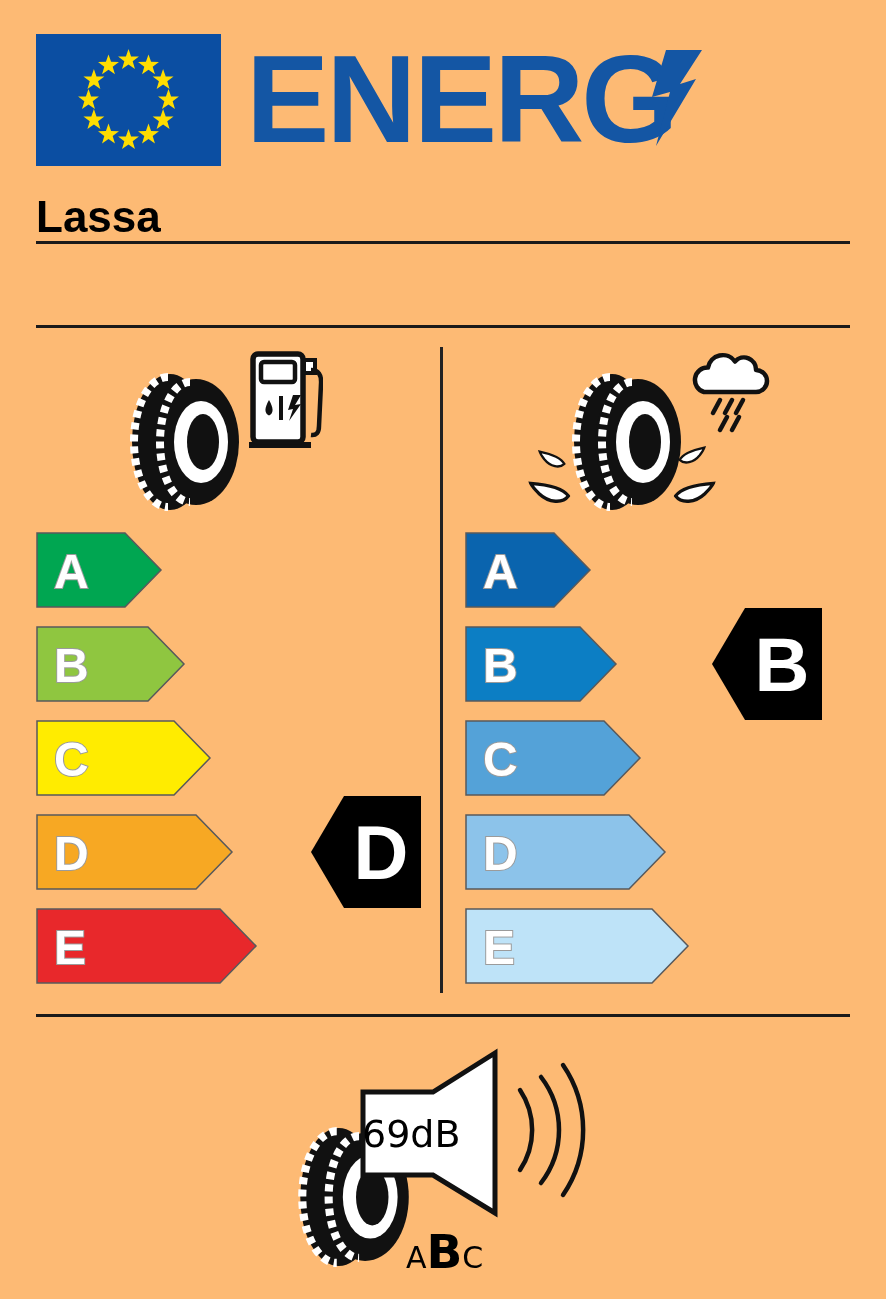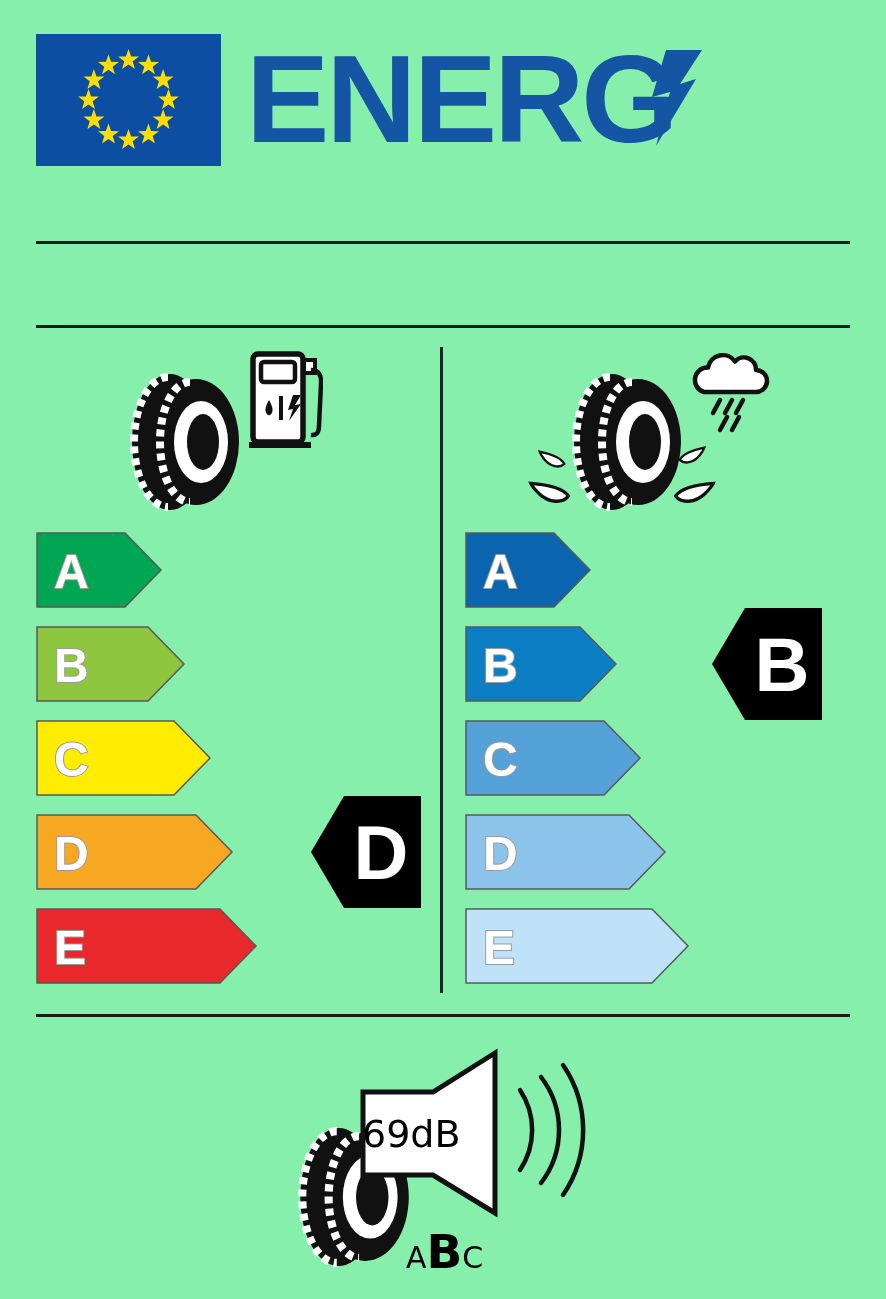--- a/index.html
+++ b/index.html
@@ -1,21 +1,21 @@
 <!DOCTYPE html>
 <html style="--logo-blue: #1456A4; --flag-blue: #0B4EA2; --star-yellow: #FFDD00;"><head>
 <meta charset="utf-8">
 <style>
   :root{
     --logo-blue:#1456A4; --flag-blue:#0B4EA2; --star-yellow:#FFDD00;
     --ink:#111; --line:#1a1a1a;
   }
   html,body{margin:0;padding:0;background:#fff;}
   .label{
-    position:relative; width:886px; height:1299px; background:#86efac;
+    position:relative; width:886px; height:1299px; background:#fdba74;
     font-family:"Liberation Sans", sans-serif; overflow:hidden;
   }
   .abs{position:absolute;}
   
   .flag{left:36px; top:34px; width:185px; height:132px;}
   .logo-text{
     left:246px; top:30px; font-size:125px; line-height:1.1; font-weight:bold;
     letter-spacing:-3px; color:var(--logo-blue); font-family:"Liberation Sans",sans-serif;
   }
   .bolt{left:650px; top:50px; width:54px; height:96px;}
@@ -93,20 +93,21 @@
       <use href="#sym-star" x="45.9" y="34" width="24" height="24"></use>
       <use href="#sym-star" x="60.5" y="19.4" width="24" height="24"></use>
     </g>
   </svg>
 
   <div class="abs logo-text">ENERG</div>
   <svg class="abs bolt" viewBox="0 0 54 96">
     <polygon points="16,0 52,0 30,34 46,29 6,96 20,42 2,47" fill="var(--logo-blue)"></polygon>
   </svg>
 
+  <div class="abs brand">Lassa</div>
 
   <div class="abs rule" id="rule-1"></div>
   <div class="abs rule" id="rule-2"></div>
   <div class="abs v-divider"></div>
 
   <svg class="abs" id="fuel-tire">
       <use href="#sym-tire"></use>
     </svg>
   <svg class="abs" id="fuel-pump" viewBox="0 0 76 100">
     <rect x="57" y="10" width="11" height="13" fill="#fff" stroke="#111" stroke-width="4"></rect>

